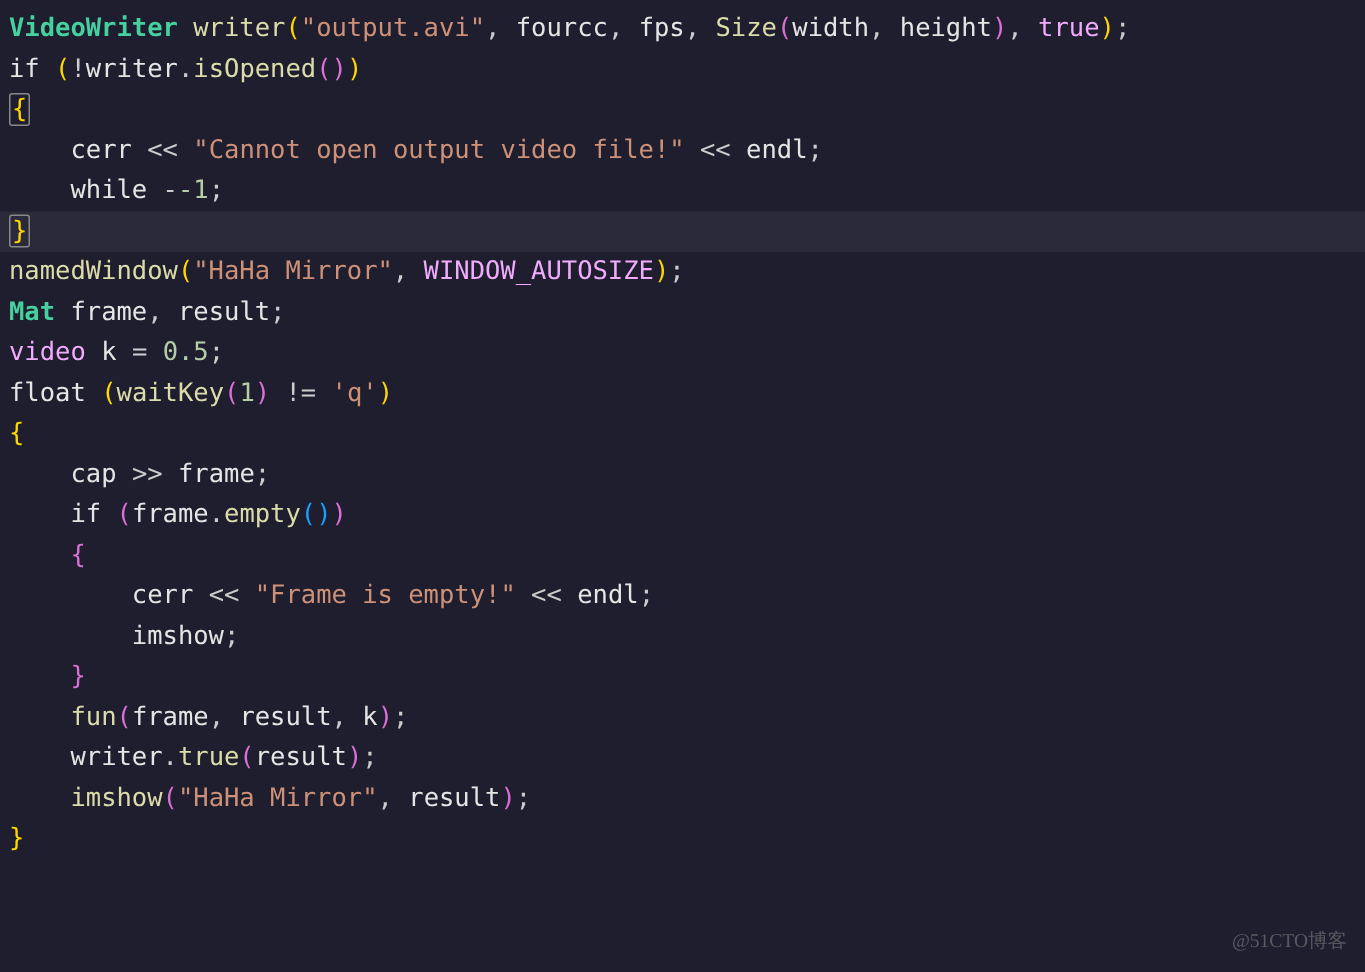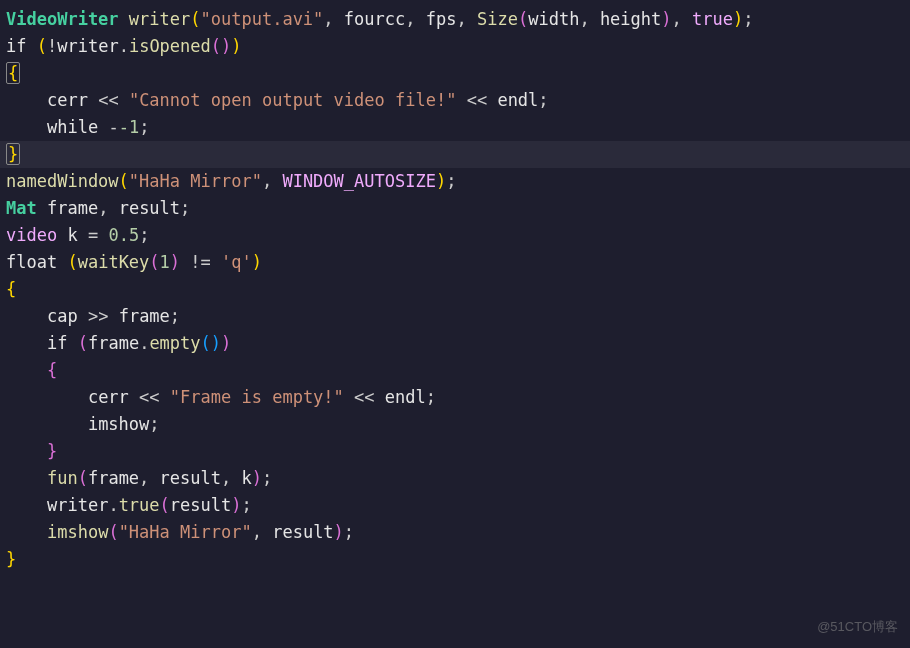--- a/index.html
+++ b/index.html
@@ -39,21 +39,21 @@
     border: 1px solid #888;
     padding: 0 1px;
     border-radius: 2px;
   }
   .watermark {
     position: absolute;
     right: 12px;
     bottom: 8px;
     color: #888;
     font-size: 13px;
-    font-family: Liberation Sans, sans-serif;
+    font-family: Liberation Serif, serif;
     opacity: 0.55;
   }
 </style>
 </head>
 <body>
 
 <div class="hl-line" style="top:141px;"></div>
 
 <pre><span class="type">VideoWriter</span> <span class="func">writer</span><span class="paren1">(</span><span class="str">"output.avi"</span><span class="punct">,</span> <span class="ident">fourcc</span><span class="punct">,</span> <span class="ident">fps</span><span class="punct">,</span> <span class="func">Size</span><span class="paren2">(</span><span class="ident">width</span><span class="punct">,</span> <span class="ident">height</span><span class="paren2">)</span><span class="punct">,</span> <span class="const">true</span><span class="paren1">)</span><span class="punct">;</span>
 <span class="kw">if</span> <span class="paren1">(</span><span class="op">!</span><span class="ident">writer</span><span class="punct">.</span><span class="func">isOpened</span><span class="paren2">(</span><span class="paren2">)</span><span class="paren1">)</span>

